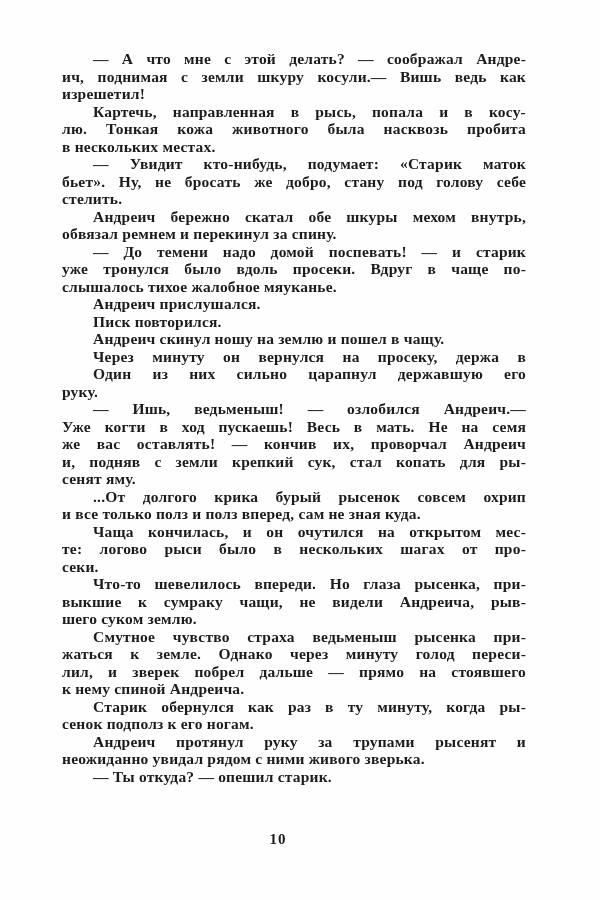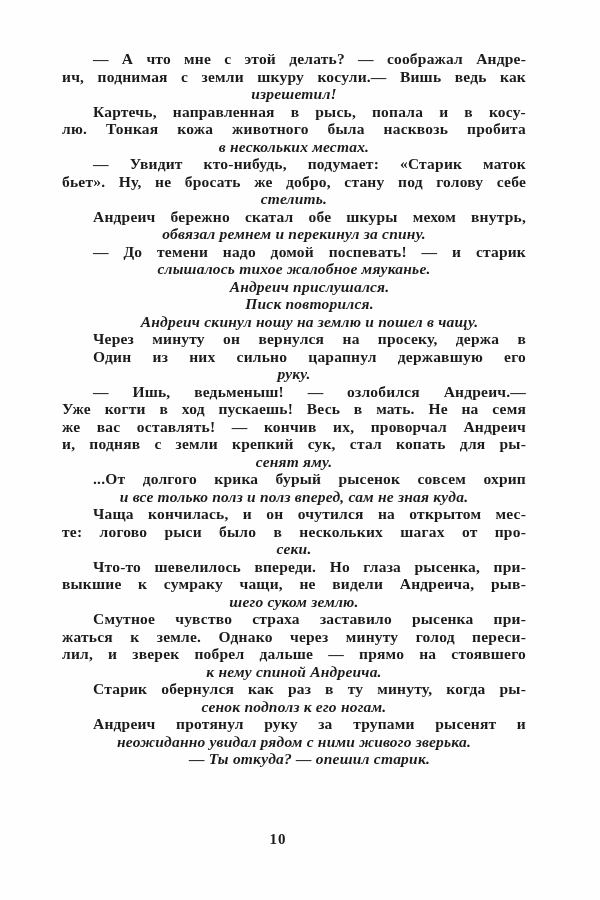--- a/index.html
+++ b/index.html
@@ -29,21 +29,21 @@
     text-align: justify;
     letter-spacing: 0.2px;
   }
   
   .line::after {
     content: "";
     display: inline-block;
     width: 100%;
     height: 0;
   }
-  .line.end { text-align: center; font-style: italic; }
+  .line.end { text-align: left; }
   .line.end::after { content: none; }
   .line.indent { text-indent: 31px; }
   .page-number {
     position: absolute;
     left: 0; top: 831px;
     width: 556px;
     text-align: center;
     font-size: 15px;
     font-weight: 700;
     letter-spacing: 1px;
@@ -60,41 +60,42 @@
       <div class="line end">изрешетил!</div>
       <div class="line indent">Картечь, направленная в рысь, попала и в косу-</div>
       <div class="line">лю. Тонкая кожа животного была насквозь пробита</div>
       <div class="line end">в нескольких местах.</div>
       <div class="line indent">— Увидит кто-нибудь, подумает: «Старик маток</div>
       <div class="line">бьет». Ну, не бросать же добро, стану под голову себе</div>
       <div class="line end">стелить.</div>
       <div class="line indent">Андреич бережно скатал обе шкуры мехом внутрь,</div>
       <div class="line end">обвязал ремнем и перекинул за спину.</div>
       <div class="line indent">— До темени надо домой поспевать! — и старик</div>
+      <div class="line">уже тронулся было вдоль просеки. Вдруг в чаще по-</div>
       <div class="line end">слышалось тихое жалобное мяуканье.</div>
       <div class="line indent end">Андреич прислушался.</div>
       <div class="line indent end">Писк повторился.</div>
       <div class="line indent end">Андреич скинул ношу на землю и пошел в чащу.</div>
       <div class="line indent">Через минуту он вернулся на просеку, держа в</div>
       <div class="line indent">Один из них сильно царапнул державшую его</div>
       <div class="line end">руку.</div>
       <div class="line indent">— Ишь, ведьменыш! — озлобился Андреич.—</div>
       <div class="line">Уже когти в ход пускаешь! Весь в мать. Не на семя</div>
       <div class="line">же вас оставлять! — кончив их, проворчал Андреич</div>
       <div class="line">и, подняв с земли крепкий сук, стал копать для ры-</div>
       <div class="line end">сенят яму.</div>
       <div class="line indent">...От долгого крика бурый рысенок совсем охрип</div>
       <div class="line end">и все только полз и полз вперед, сам не зная куда.</div>
       <div class="line indent">Чаща кончилась, и он очутился на открытом мес-</div>
       <div class="line">те: логово рыси было в нескольких шагах от про-</div>
       <div class="line end">секи.</div>
       <div class="line indent">Что-то шевелилось впереди. Но глаза рысенка, при-</div>
       <div class="line">выкшие к сумраку чащи, не видели Андреича, рыв-</div>
       <div class="line end">шего суком землю.</div>
-      <div class="line indent">Смутное чувство страха заставило рысенка при-</div>
+      <div class="line indent">Смутное чувство страха ведьменыш рысенка при-</div>
       <div class="line">жаться к земле. Однако через минуту голод переси-</div>
       <div class="line">лил, и зверек побрел дальше — прямо на стоявшего</div>
       <div class="line end">к нему спиной Андреича.</div>
       <div class="line indent">Старик обернулся как раз в ту минуту, когда ры-</div>
       <div class="line end">сенок подполз к его ногам.</div>
       <div class="line indent">Андреич протянул руку за трупами рысенят и</div>
       <div class="line end">неожиданно увидал рядом с ними живого зверька.</div>
       <div class="line indent end">— Ты откуда? — опешил старик.</div>
     </div>
   <div class="page-number">10</div>

